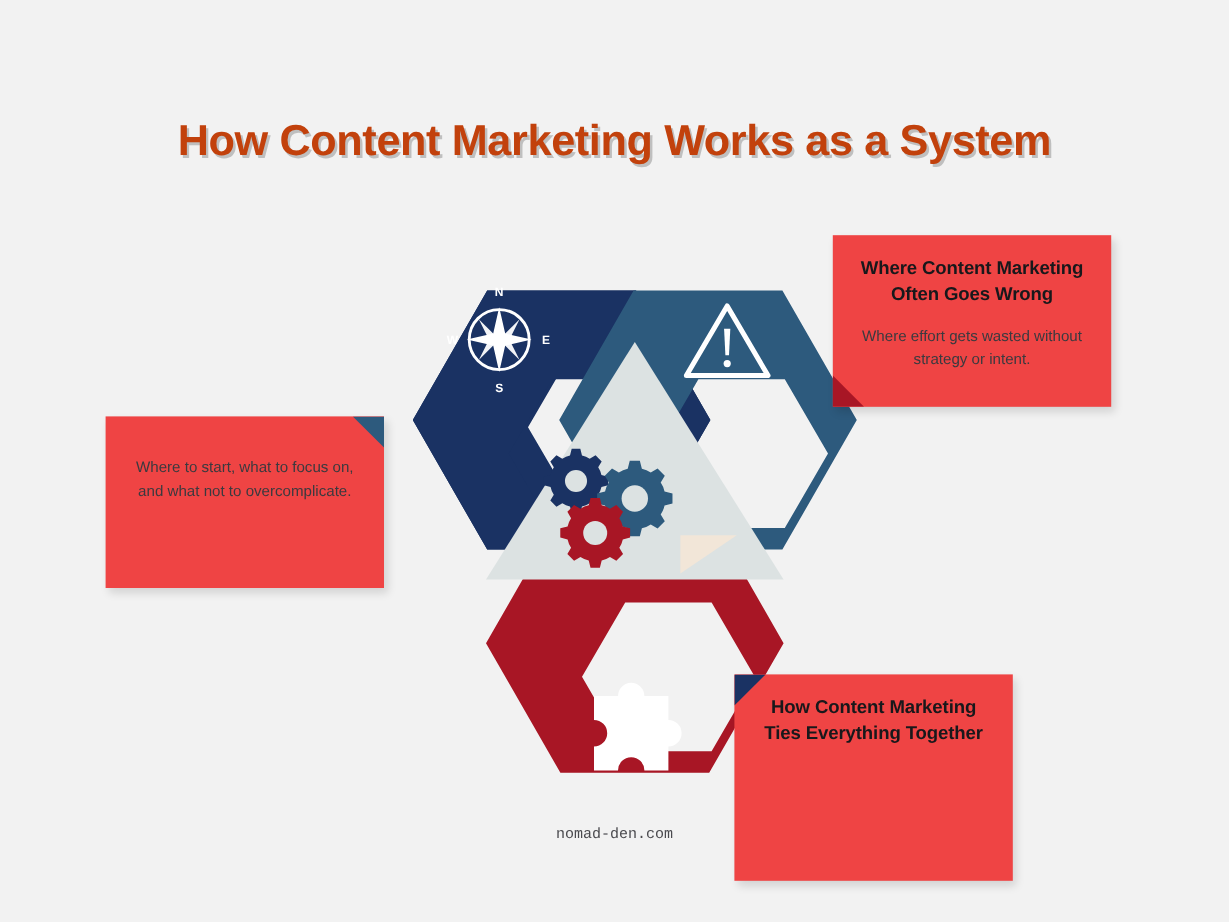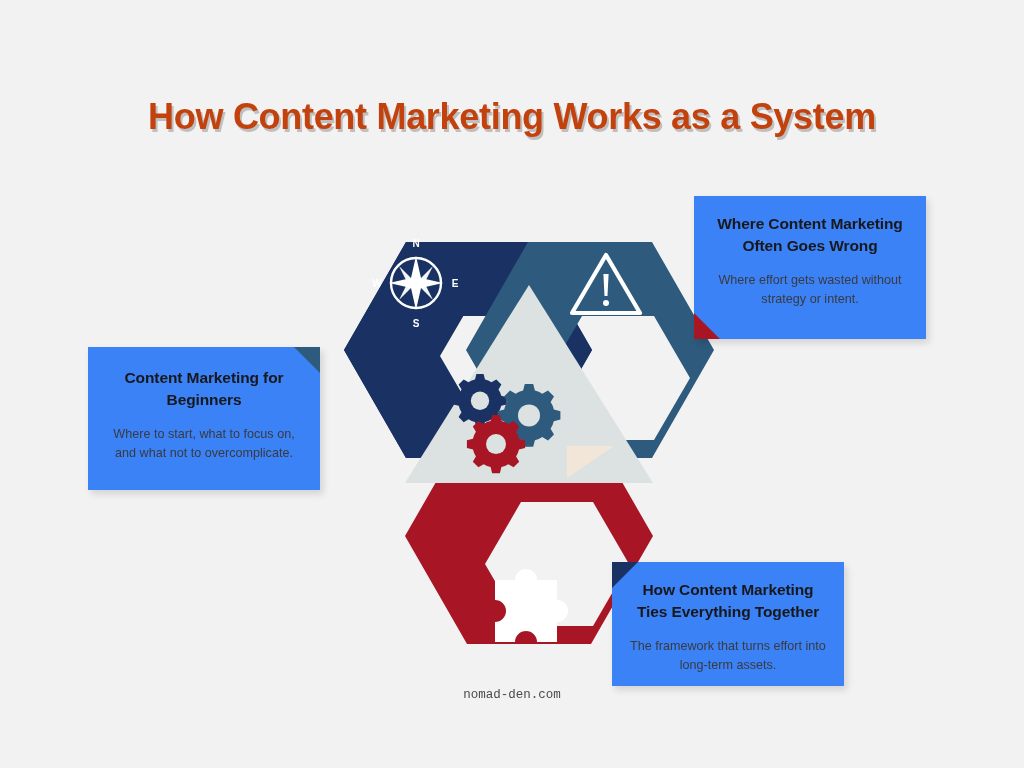--- a/index.html
+++ b/index.html
@@ -43,21 +43,21 @@
     left: 288px;
     top: 228px;
     width: 470px;
     height: 430px;
   }
   .stage svg { display: block; }
 
   
   .card {
     position: absolute;
-    background: #3b82f6;
+    background: #ef4444;
     box-shadow: 3px 4px 7px rgba(0,0,0,0.13);
     overflow: hidden;
     box-sizing: border-box;
   }
   .card-title {
     font-size: 15.5px;
     font-weight: bold;
     color: #18181b;
     text-align: center;
     line-height: 1.45;
@@ -102,21 +102,21 @@
     left: 0; bottom: 0;
     border-bottom: 26px solid #a81625;
     border-right: 26px solid transparent;
   }
 
   
   #card-ties {
     left: 612px;
     top: 562px;
     width: 232px;
-    height: 124px;
+    height: 172px;
     padding: 17px 18px 0 18px;
   }
   #card-ties .corner {
     left: 0; top: 0;
     border-top: 26px solid #1a3263;
     border-right: 26px solid transparent;
   }
 
   
   .footer {
@@ -246,31 +246,29 @@
           L 207 394
           A 11 11 0 1 0 207 372
           Z"></path>
       </g>
 
     </svg>
   </div>
 
   <div class="card" id="card-beginners">
     <div class="corner"></div>
-    <div class="card-title">Content Marketing for Beginners</div>
     <div class="card-body">Where to start, what to focus on, and what not to overcomplicate.</div>
   </div>
 
   <div class="card" id="card-wrong">
     <div class="corner"></div>
     <div class="card-title">Where Content Marketing Often Goes Wrong</div>
     <div class="card-body">Where effort gets wasted without strategy or intent.</div>
   </div>
 
   <div class="card" id="card-ties">
     <div class="corner"></div>
     <div class="card-title">How Content Marketing Ties Everything Together</div>
-    <div class="card-body">The framework that turns effort into long-term assets.</div>
   </div>
 
   <div class="footer">nomad-den.com</div>
 
 </div>
 
 </body></html>

